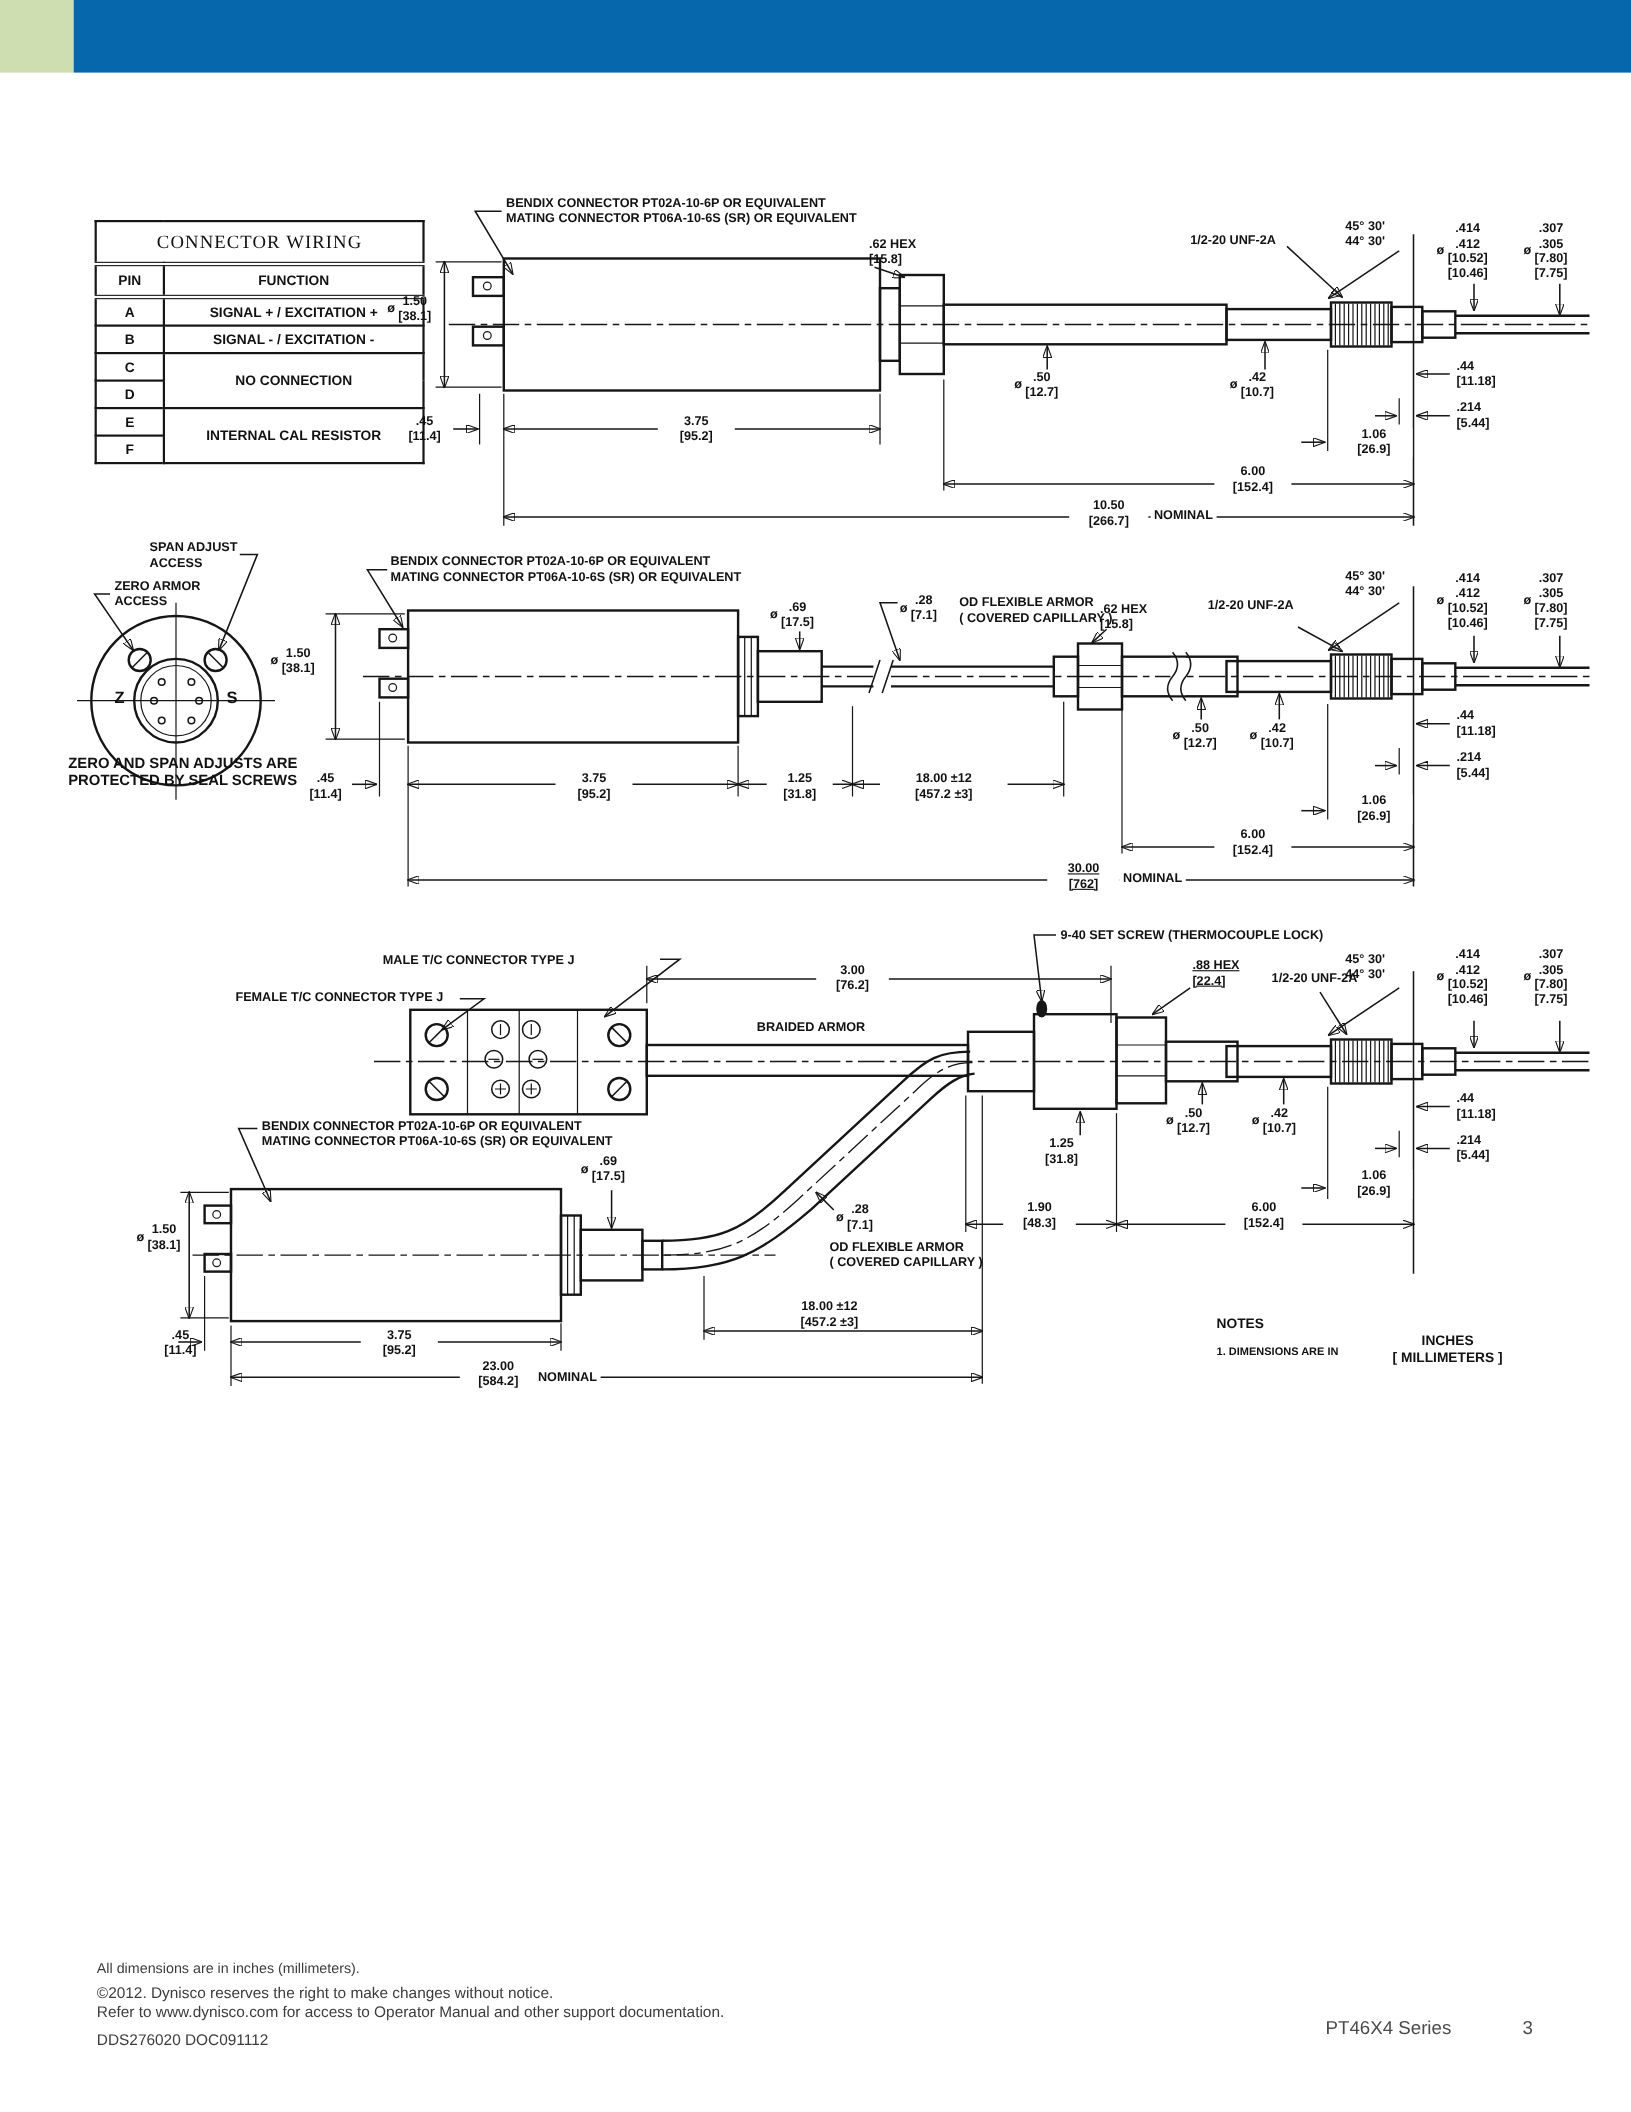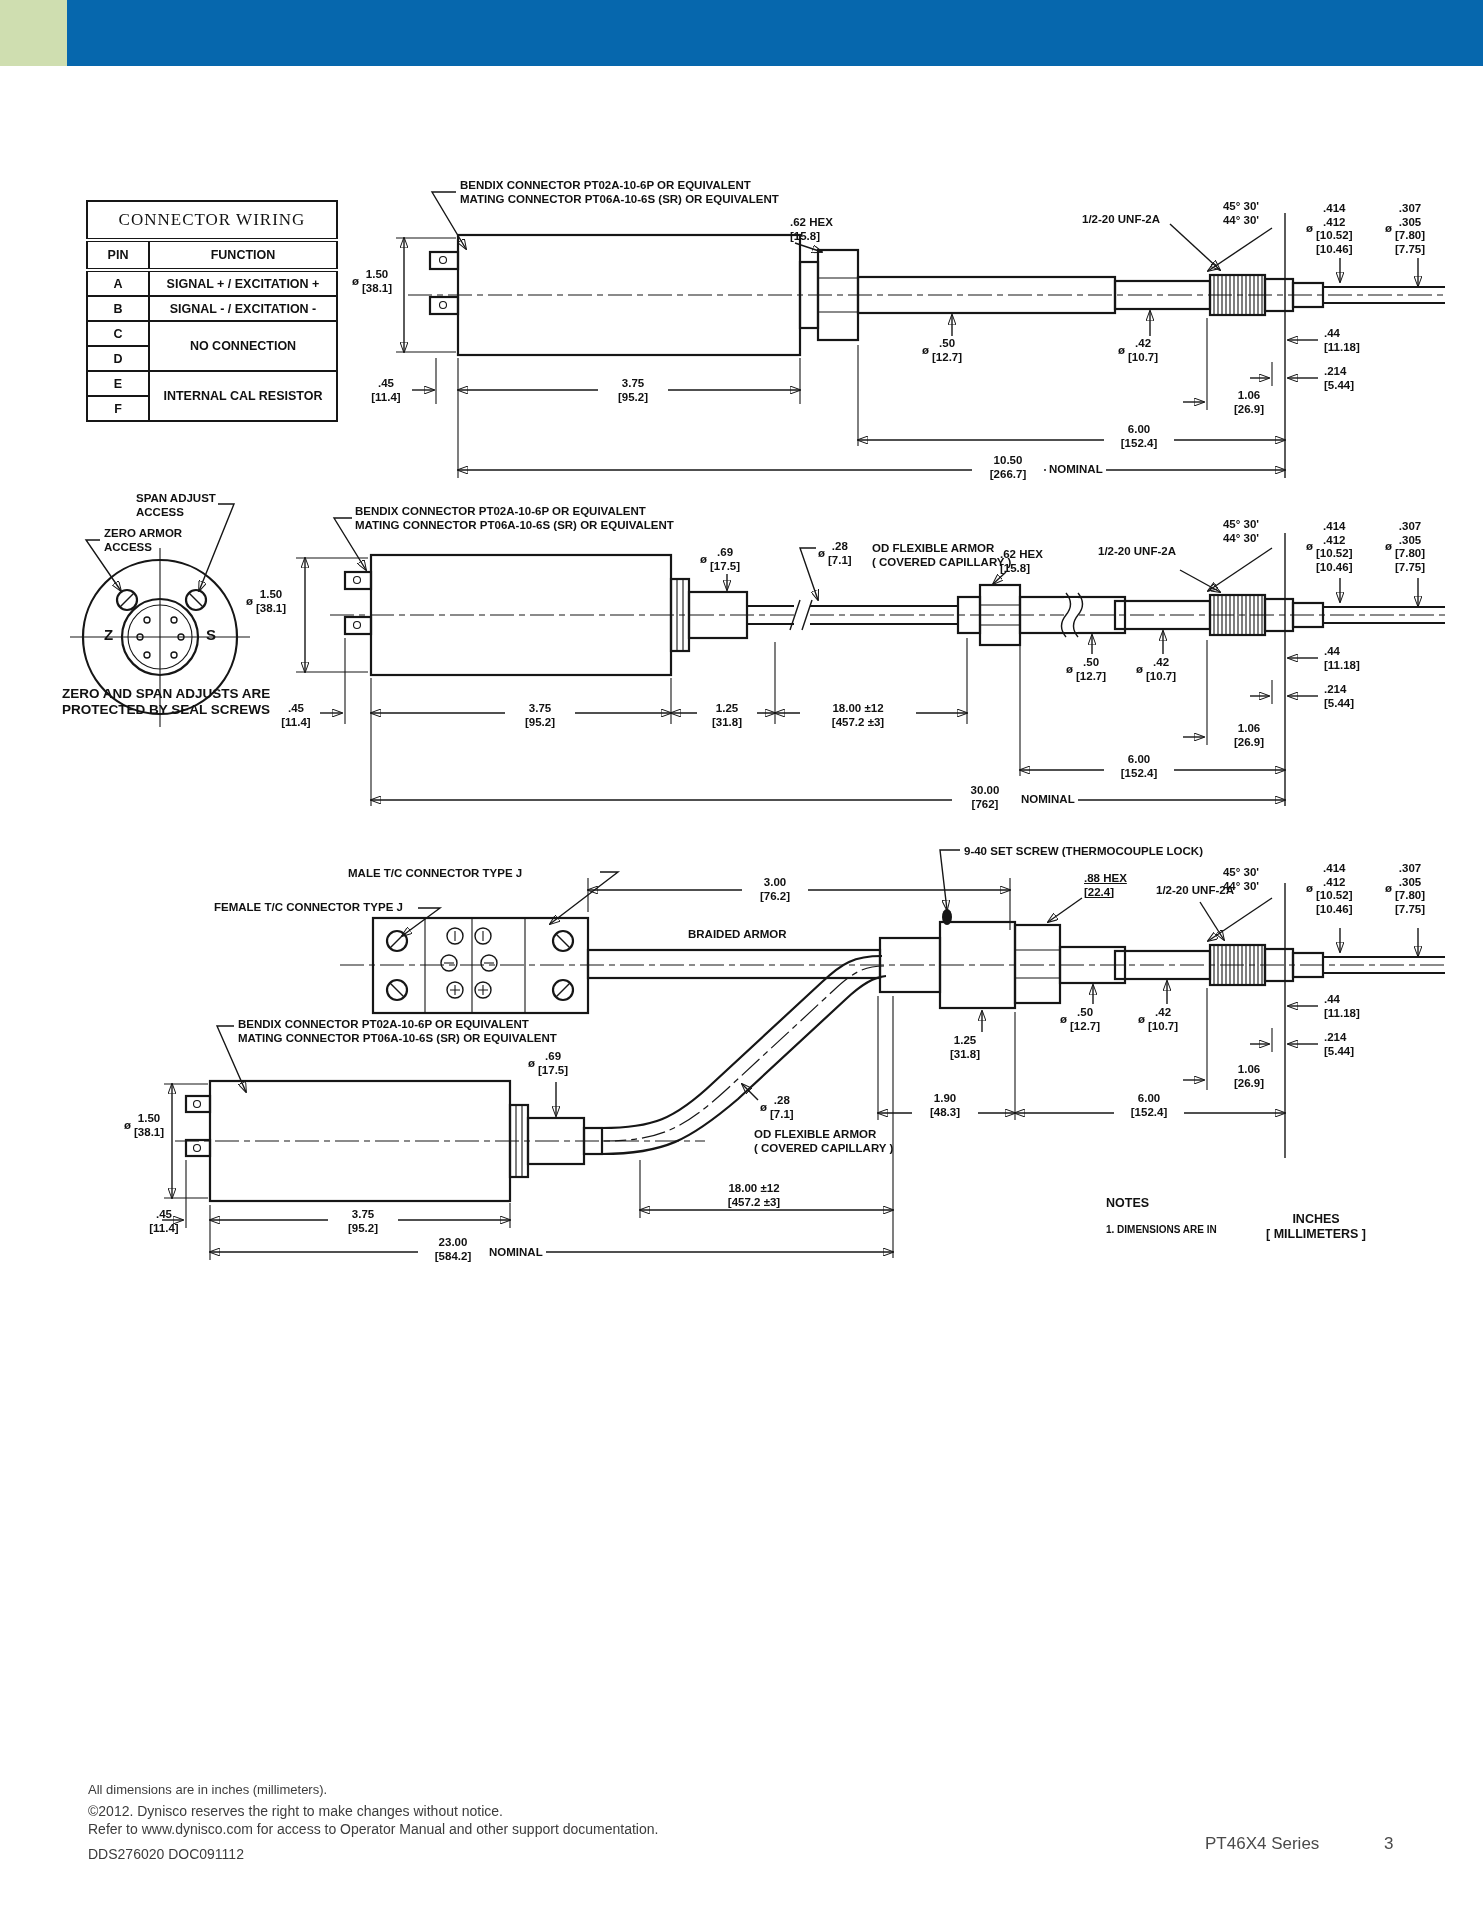--- a/index.html
+++ b/index.html
@@ -21,21 +21,21 @@
       white-space:pre-line;text-align:center;z-index:3;}
   .lb.l{text-align:left;}
   .lb.bg{background:#fff;padding:0 3px;}
   .lb.zs{font-size:15px;}
   .lb.seal{font-size:13.5px;}
   .stk{position:absolute;display:flex;align-items:center;gap:3px;z-index:3;
        font:bold 11.5px/1.18 "Liberation Sans",sans-serif;color:#111;}
   .stk i{font-style:normal;}
   .stk b{white-space:pre-line;text-align:center;}
   
-  .wtable{position:absolute;left:86px;top:200px;width:252px;border-collapse:collapse;z-index:3;}
+  .wtable{position:absolute;left:86px;top:200px;width:300px;border-collapse:collapse;z-index:3;}
   .wtable td{border:2px solid #161616;color:#111;text-align:center;vertical-align:middle;}
   .wtable .ttl{font-family:"Liberation Serif",serif;font-size:17px;letter-spacing:1px;height:34px;
                border-bottom:4px double #161616;}
   .wtable .hd{font:bold 12.5px "Liberation Sans",sans-serif;height:24px;border-bottom:4px double #161616;}
   .wtable .c1{width:58px;font:bold 12.5px "Liberation Sans",sans-serif;height:21px;}
   .wtable .c2{font:bold 12.5px "Liberation Sans",sans-serif;}
   
   .ft{position:absolute;font:14px "Liberation Sans",sans-serif;color:#3c3c3c;z-index:3;}
   .ft.small{font-size:13px;}
   .ft.series{font-size:17px;color:#4a4a4a;}
@@ -404,21 +404,21 @@
   <span class="lb bg" style="left:1104px;top:753px;width:64px;">6.00
 [152.4]</span>
   <span class="lb" style="left:272px;top:702px;width:48px;">.45
 [11.4]</span>
   <span class="lb bg" style="left:505px;top:702px;width:64px;">3.75
 [95.2]</span>
   <span class="lb bg" style="left:697px;top:702px;width:54px;">1.25
 [31.8]</span>
   <span class="lb bg" style="left:800px;top:702px;width:110px;">18.00 ±12
 [457.2 ±3]</span>
-  <span class="lb bg" style="left:952px;top:784px;width:60px;">30.00
+  <span class="lb bg" style="left:952px;top:784px;width:60px;text-decoration:underline;">30.00
 [762]</span>
   <span class="lb bg l" style="left:1018px;top:793px;">NOMINAL</span>
 
   <span class="lb l" style="left:964px;top:845px;">9-40 SET SCREW (THERMOCOUPLE LOCK)</span>
   <span class="lb l" style="left:348px;top:867px;">MALE T/C CONNECTOR TYPE J</span>
   <span class="lb l" style="left:214px;top:901px;">FEMALE T/C CONNECTOR TYPE J</span>
   <span class="lb bg" style="left:742px;top:876px;width:60px;">3.00
 [76.2]</span>
   <span class="lb l" style="left:1084px;top:872px;width:60px;text-decoration:underline;">.88 HEX
 [22.4]</span>

